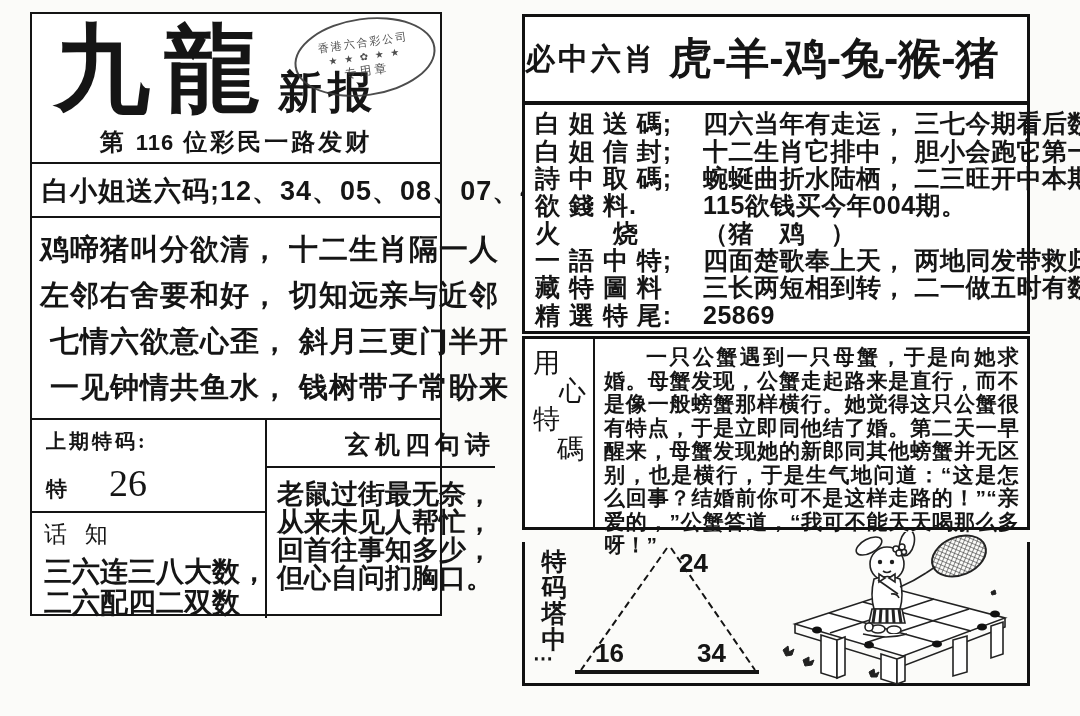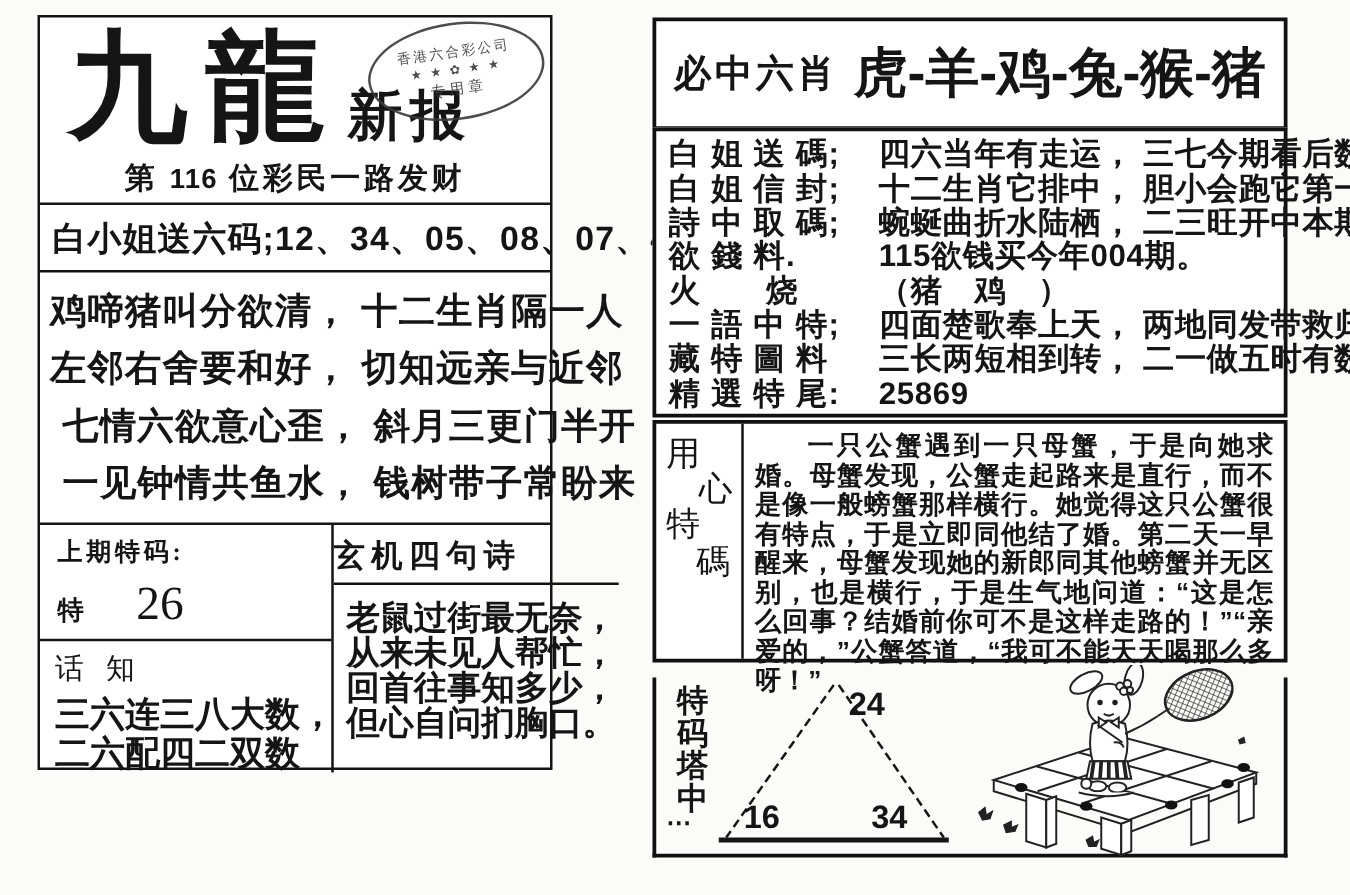--- a/index.html
+++ b/index.html
@@ -41,28 +41,28 @@
   .bcol-left { width:235px; flex:none; border-right:2px solid #141414; display:flex; flex-direction:column; }
   .last-issue { padding:8px 10px 6px 14px; }
   .last-title { font-family:"Liberation Serif", serif; font-weight:bold; font-size:20px; letter-spacing:3px; }
   .last-row { display:flex; align-items:baseline; gap:42px; margin-top:6px; }
   .last-zh { font-family:"Liberation Serif", serif; font-weight:bold; font-size:21px; }
   .last-num { font-family:"Liberation Serif", serif; font-size:38px;text-align:center; }
   .huazhi { border-top:2px solid #141414; padding:6px 4px 0 12px; flex:1; }
   .huazhi-title { font-family:"Liberation Serif", serif; font-size:23px; letter-spacing:6px; margin-bottom:6px; }
   .huazhi-line { font-size:28px; font-weight:bold; line-height:31px; white-space:nowrap; }
   .bcol-right { flex:1; display:flex; flex-direction:column; }
-  .xj-header { border-bottom:2px solid #141414; text-align:left; font-size:25px;
+  .xj-header { border-bottom:2px solid #141414; text-align:right; font-size:25px;
                font-weight:bold; letter-spacing:5px; padding:8px 0 5px; }
   .xj-body { padding:12px 2px 0 10px; font-size:27px; font-weight:bold; line-height:28px;
              white-space:nowrap; }
 
   
   #r-header { left:522px; top:14px; width:508px; height:90px; border:3px solid #111;
-              display:flex; align-items:center; padding-left:14px; }
+              display:flex; align-items:center; }
   .r-h-label { font-size:30px; font-weight:bold; letter-spacing:3px; flex:none; }
   .r-h-zodiac { font-size:43px; font-weight:900; letter-spacing:0; margin-left:12px; white-space:nowrap; }
 
   #r-main { left:522px; top:102px; width:508px; height:232px; border:3px solid #111;
             display:flex; flex-direction:column; justify-content:space-evenly;
             padding:4px 4px 2px 10px; }
   .tip-row { display:flex; font-size:25px; font-weight:bold; line-height:26px; white-space:nowrap; }
   .tip-label { width:168px; flex:none; letter-spacing:1px; }
   .tip-text { flex:1; letter-spacing:.5px; }
 

